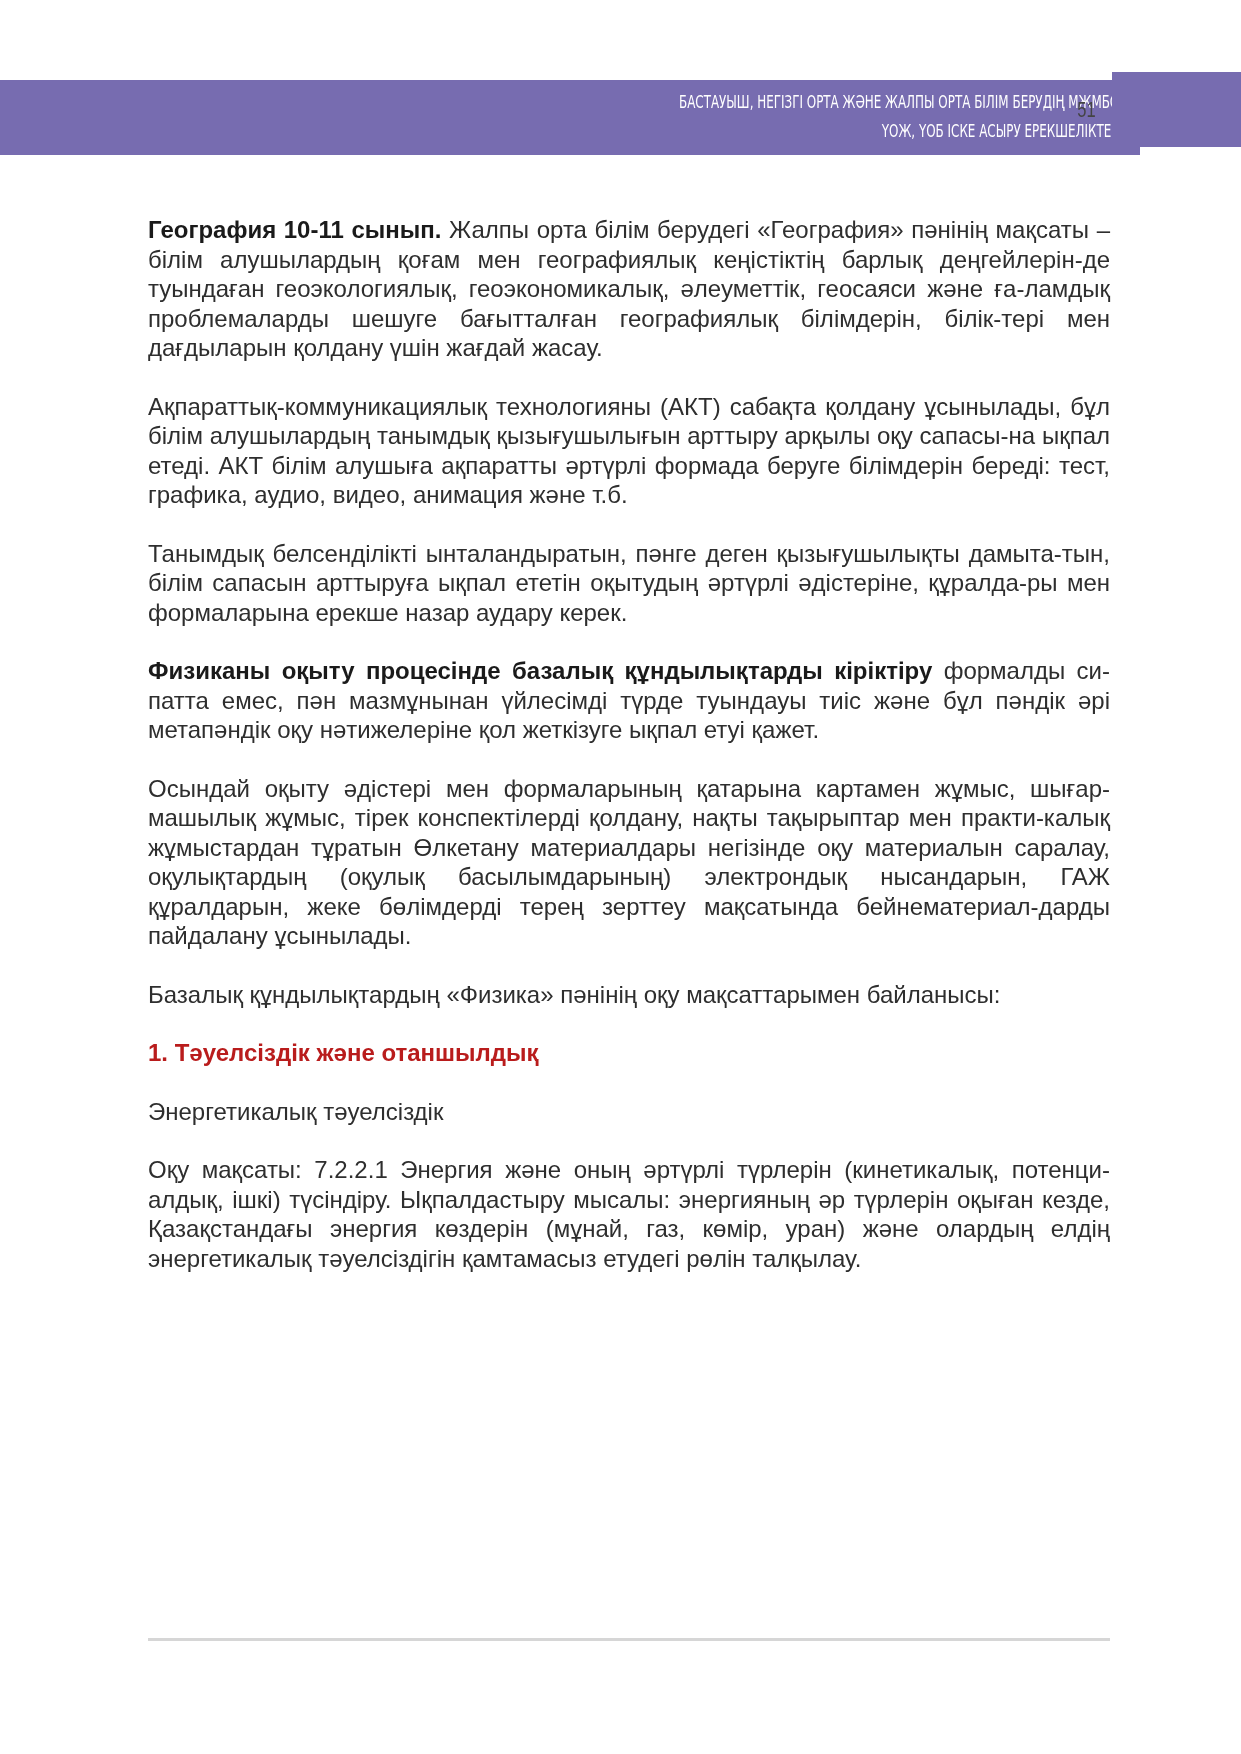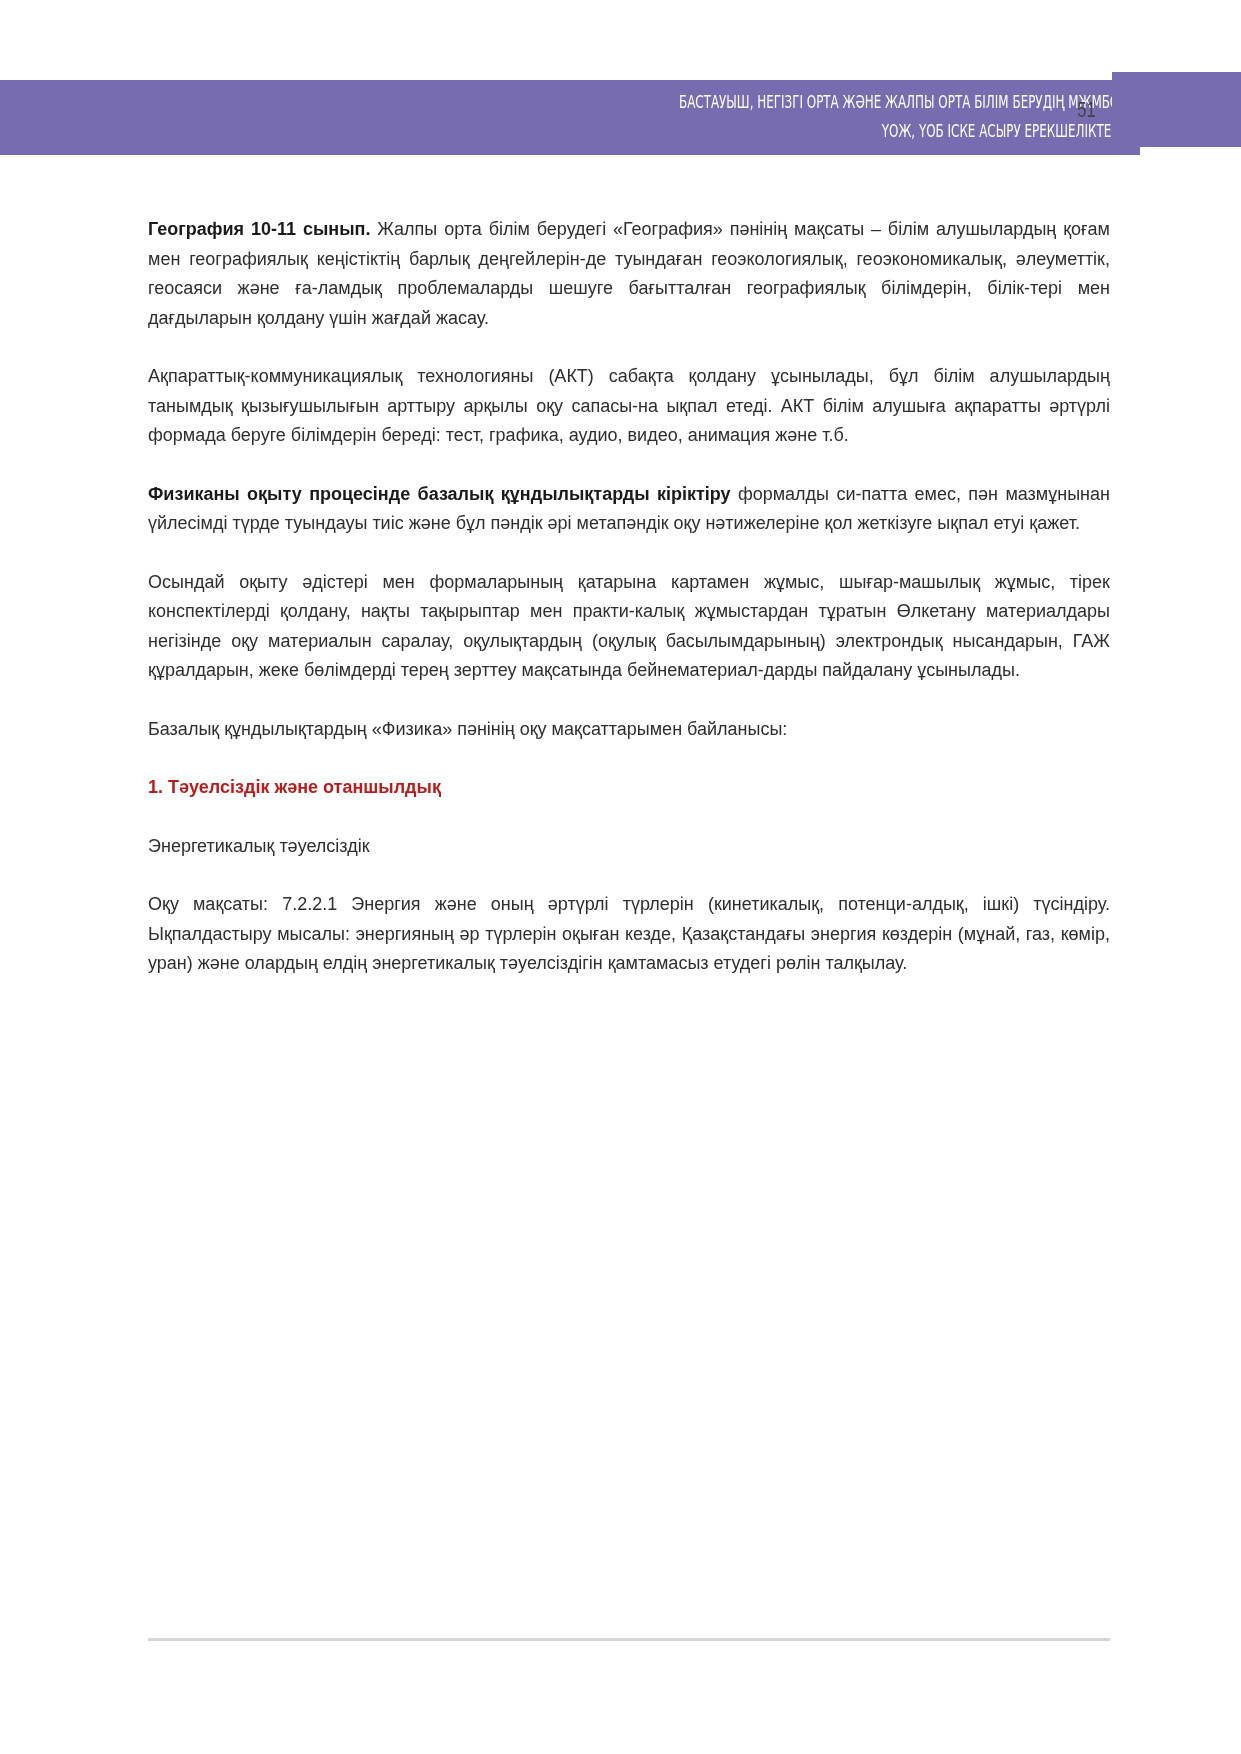--- a/index.html
+++ b/index.html
@@ -22,21 +22,21 @@
       position: absolute; left: 1061px; top: 72px; width: 51px; height: 75px;
       display: flex; align-items: center; justify-content: center;
       font-size: 22px; color: #444; font-family: "Liberation Sans", sans-serif;
       transform: scaleX(0.75);
     }
     .header-block {
       position: absolute; left: 1112px; top: 72px; width: 129px; height: 75px; background: #776cb0;
     }
     .content {
       position: absolute; left: 148px; top: 215px; width: 962px;
-      font-size: 18px; line-height: 29.5px; color: #2e2e2e;
+      font-size: 24px; line-height: 29.5px; color: #2e2e2e;
     }
     .content p { margin: 0 0 29px 0; text-align: justify; }
     .content p.last { margin-bottom: 0; text-align-last: justify; }
     .bold { font-weight: bold; color: #1a1a1a; }
     .heading { font-weight: bold; color: #b91c1c; }
     .footer-rule {
       position: absolute; left: 148px; top: 1638px; width: 962px; height: 3px; background: #d6d6d6;
     }
   </style>
 </head>
@@ -47,20 +47,21 @@
     <div>БАСТАУЫШ, НЕГІЗГІ ОРТА ЖӘНЕ ЖАЛПЫ ОРТА БІЛІМ БЕРУДІҢ МЖМБС,</div>
     <div>ҮОЖ, ҮОБ ІСКЕ АСЫРУ ЕРЕКШЕЛІКТЕРІ</div>
   </div>
 </div>
 <div class="page-number">51</div>
 <div class="header-block"></div>
 
 <div class="content">
   <p><span class="bold">География 10-11 сынып.</span><span> Жалпы орта білім берудегі «География» пәнінің мақсаты – білім алушылардың қоғам мен географиялық кеңістіктің барлық деңгейлерін-де туындаған геоэкологиялық, геоэкономикалық, әлеуметтік, геосаяси және ға-ламдық проблемаларды шешуге бағытталған географиялық білімдерін, білік-тері мен дағдыларын қолдану үшін жағдай жасау.</span></p>
   <p>Ақпараттық-коммуникациялық технологияны (АКТ) сабақта қолдану ұсынылады, бұл білім алушылардың танымдық қызығушылығын арттыру арқылы оқу сапасы-на ықпал етеді. АКТ білім алушыға ақпаратты әртүрлі формада беруге білімдерін береді: тест, графика, аудио, видео, анимация және т.б.</p>
+  <p>Танымдық белсенділікті ынталандыратын, пәнге деген қызығушылықты дамыта-тын, білім сапасын арттыруға ықпал ететін оқытудың әртүрлі әдістеріне, құралда-ры мен формаларына ерекше назар аудару керек.</p>
   <p><span class="bold">Физиканы оқыту процесінде базалық құндылықтарды кіріктіру</span><span> формалды си-патта емес, пән мазмұнынан үйлесімді түрде туындауы тиіс және бұл пәндік әрі метапәндік оқу нәтижелеріне қол жеткізуге ықпал етуі қажет.</span></p>
   <p>Осындай оқыту әдістері мен формаларының қатарына картамен жұмыс, шығар-машылық жұмыс, тірек конспектілерді қолдану, нақты тақырыптар мен практи-калық жұмыстардан тұратын Өлкетану материалдары негізінде оқу материалын саралау, оқулықтардың (оқулық басылымдарының) электрондық нысандарын, ГАЖ құралдарын, жеке бөлімдерді терең зерттеу мақсатында бейнематериал-дарды пайдалану ұсынылады.</p>
   <p>Базалық құндылықтардың «Физика» пәнінің оқу мақсаттарымен байланысы:</p>
   <p class="heading">1. Тәуелсіздік және отаншылдық</p>
   <p>Энергетикалық тәуелсіздік</p>
   <p>Оқу мақсаты: 7.2.2.1 Энергия және оның әртүрлі түрлерін (кинетикалық, потенци-алдық, ішкі) түсіндіру. Ықпалдастыру мысалы: энергияның әр түрлерін оқыған кезде, Қазақстандағы энергия көздерін (мұнай, газ, көмір, уран) және олардың елдің энергетикалық тәуелсіздігін қамтамасыз етудегі рөлін талқылау.</p>
 </div>
 
 <div class="footer-rule"></div>
 

